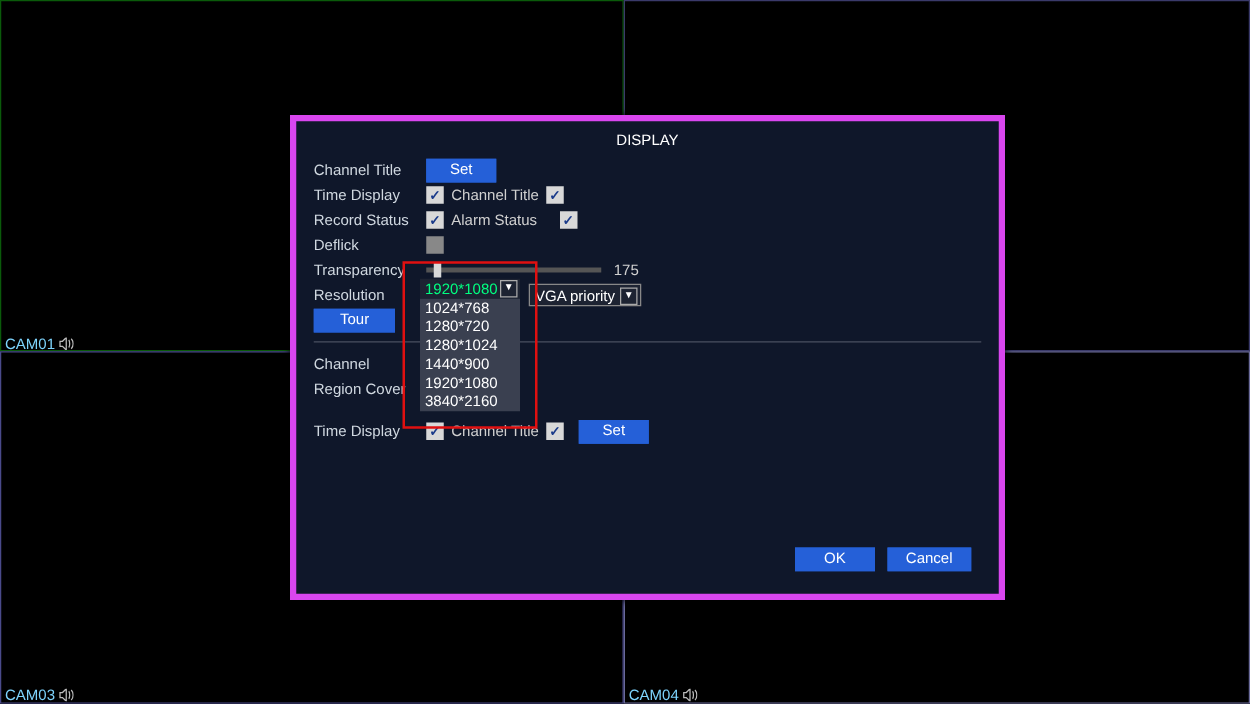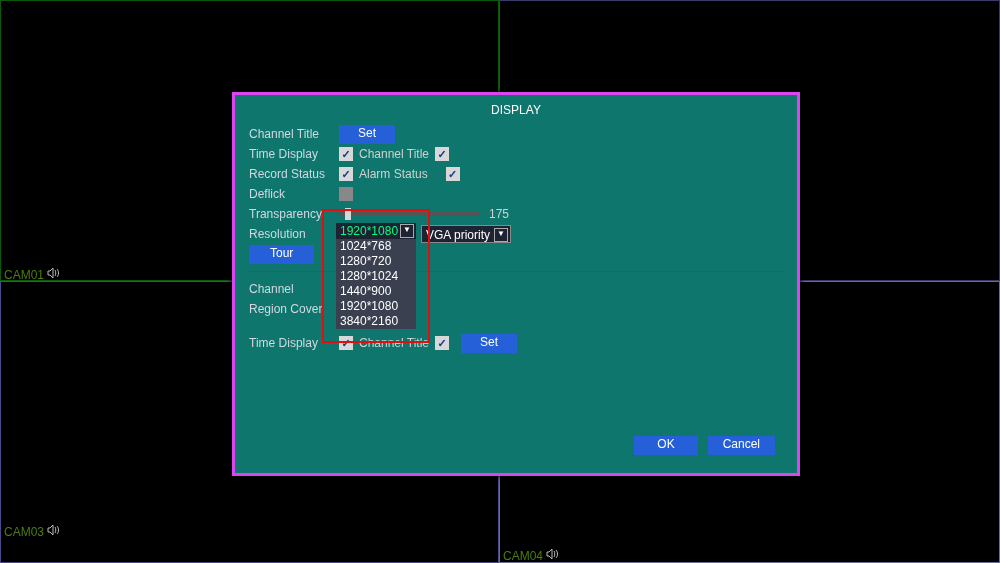--- a/index.html
+++ b/index.html
@@ -2,25 +2,25 @@
 <html><head>
 <meta charset="utf-8">
 <style>
 html,body{margin:0;padding:0;width:1000px;height:563px;background:#000;font-family:Arial,sans-serif;font-size:12px;color:#d0d0d0;overflow:hidden;position:relative}
 
 .quad{position:absolute;box-sizing:border-box}
 .q1{left:0;top:0;width:499px;height:281px;border:1px solid #0a5a0a}
 .q2{left:499px;top:0;width:501px;height:281px;border:1px solid #3a3a6a}
 .q3{left:0;top:281px;width:499px;height:282px;border:1px solid #4a4a8a}
 .q4{left:499px;top:281px;width:501px;height:282px;border:1px solid #6a6a9a}
-.camlbl{position:absolute;color:#4d7c0f;font-size:12px;display:flex;align-items:flex-start;gap:3px}
+.camlbl{position:absolute;color:#7dd3fc;font-size:12px;display:flex;align-items:center;gap:3px}
 .camlbl svg{width:12px;height:10px;fill:#bbb}
 
 
-.dlg{position:absolute;left:232px;top:92px;width:562px;height:378px;background:#0f766e;border:3px solid #d946ef;box-shadow:0 0 6px #000}
+.dlg{position:absolute;left:232px;top:92px;width:562px;height:378px;background:#0f172a;border:5px solid #d946ef;box-shadow:0 0 6px #000}
 .dlgtitle{text-align:center;color:#fff;font-size:12px;padding:8px 0}
 .body{padding:0 14px}
 .row{display:flex;align-items:center;height:18px;margin:0 0 2px 0}
 .lbl{width:90px;color:#d0d8e0;flex-shrink:0}
 .btn{background:#2560d8;border:1px solid #2560d8;color:#fff;height:17px;line-height:15px;text-align:left;font-size:12px;cursor:pointer;padding:0 14px;display:inline-block}
 .btn.short{padding:0 18px}
 .cb{width:14px;height:14px;background:#d8d8d8;display:inline-flex;align-items:center;justify-content:center;font-size:11px;color:#1a3a8a;margin-right:6px;cursor:pointer;font-weight:bold}
 .cb.off{background:#888}
 .slider{position:relative;width:140px;height:4px;background:#555;margin-right:10px}
 .slider .thumb{position:absolute;top:-4px;width:6px;height:12px;background:#d8d8d8;left:6px}
@@ -44,21 +44,21 @@
 <div class="quad q2"></div>
 <div class="quad q3"></div>
 <div class="quad q4"></div>
 
 <div class="camlbl" style="left:4px;top:268px">
   <span>CAM01</span>
   <svg viewBox="0 0 12 10">
       <path d="M1 3h2l3-3v10l-3-3H1z M8 2c1 1 1 5 0 6 M10 1c2 2 2 6 0 8" fill="none" stroke="#bbb" stroke-width="1"></path>
     </svg>
 </div>
-<div class="camlbl" style="left:4px;top:525px">
+<div class="camlbl" style="left:4px;top:549px">
   <span>CAM03</span>
   <svg viewBox="0 0 12 10">
       <path d="M1 3h2l3-3v10l-3-3H1z M8 2c1 1 1 5 0 6 M10 1c2 2 2 6 0 8" fill="none" stroke="#bbb" stroke-width="1"></path>
     </svg>
 </div>
 <div class="camlbl" style="left:503px;top:549px">
   <span>CAM04</span>
   <svg viewBox="0 0 12 10">
       <path d="M1 3h2l3-3v10l-3-3H1z M8 2c1 1 1 5 0 6 M10 1c2 2 2 6 0 8" fill="none" stroke="#bbb" stroke-width="1"></path>
     </svg>

